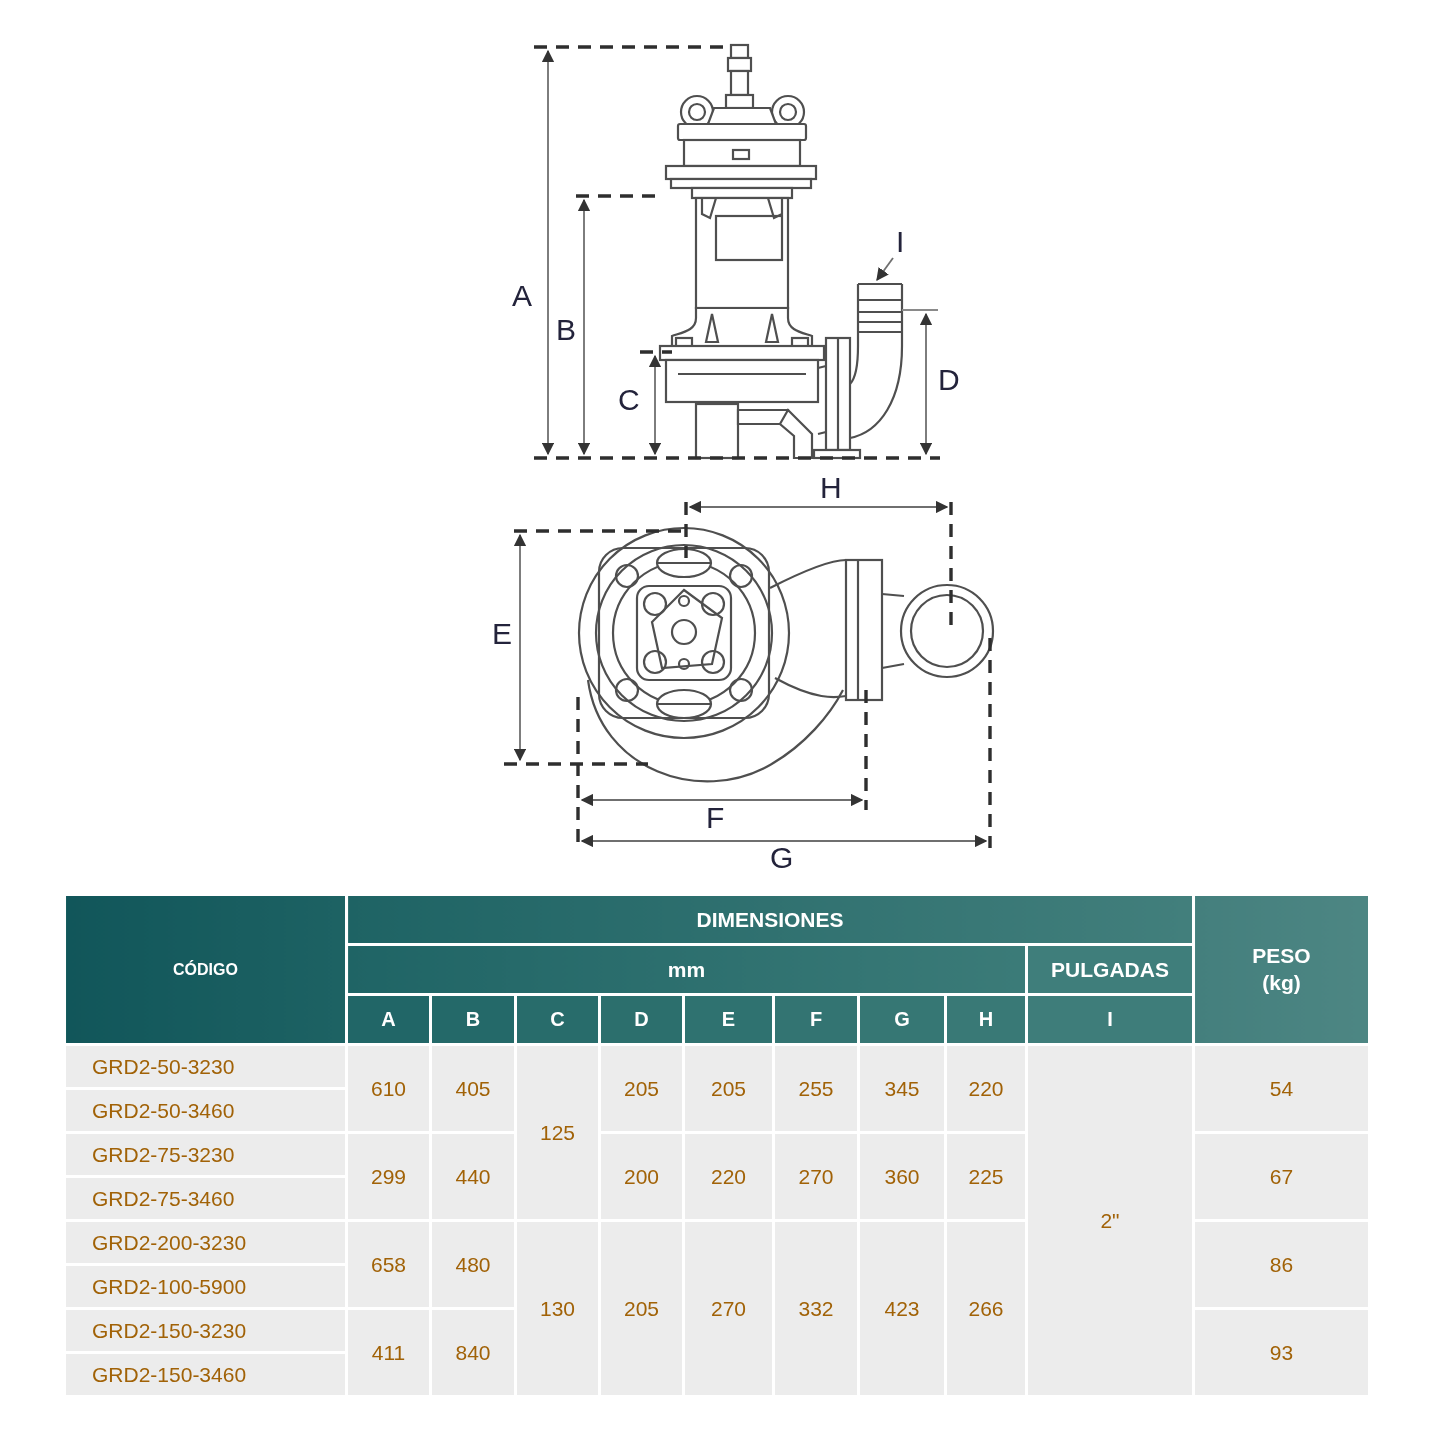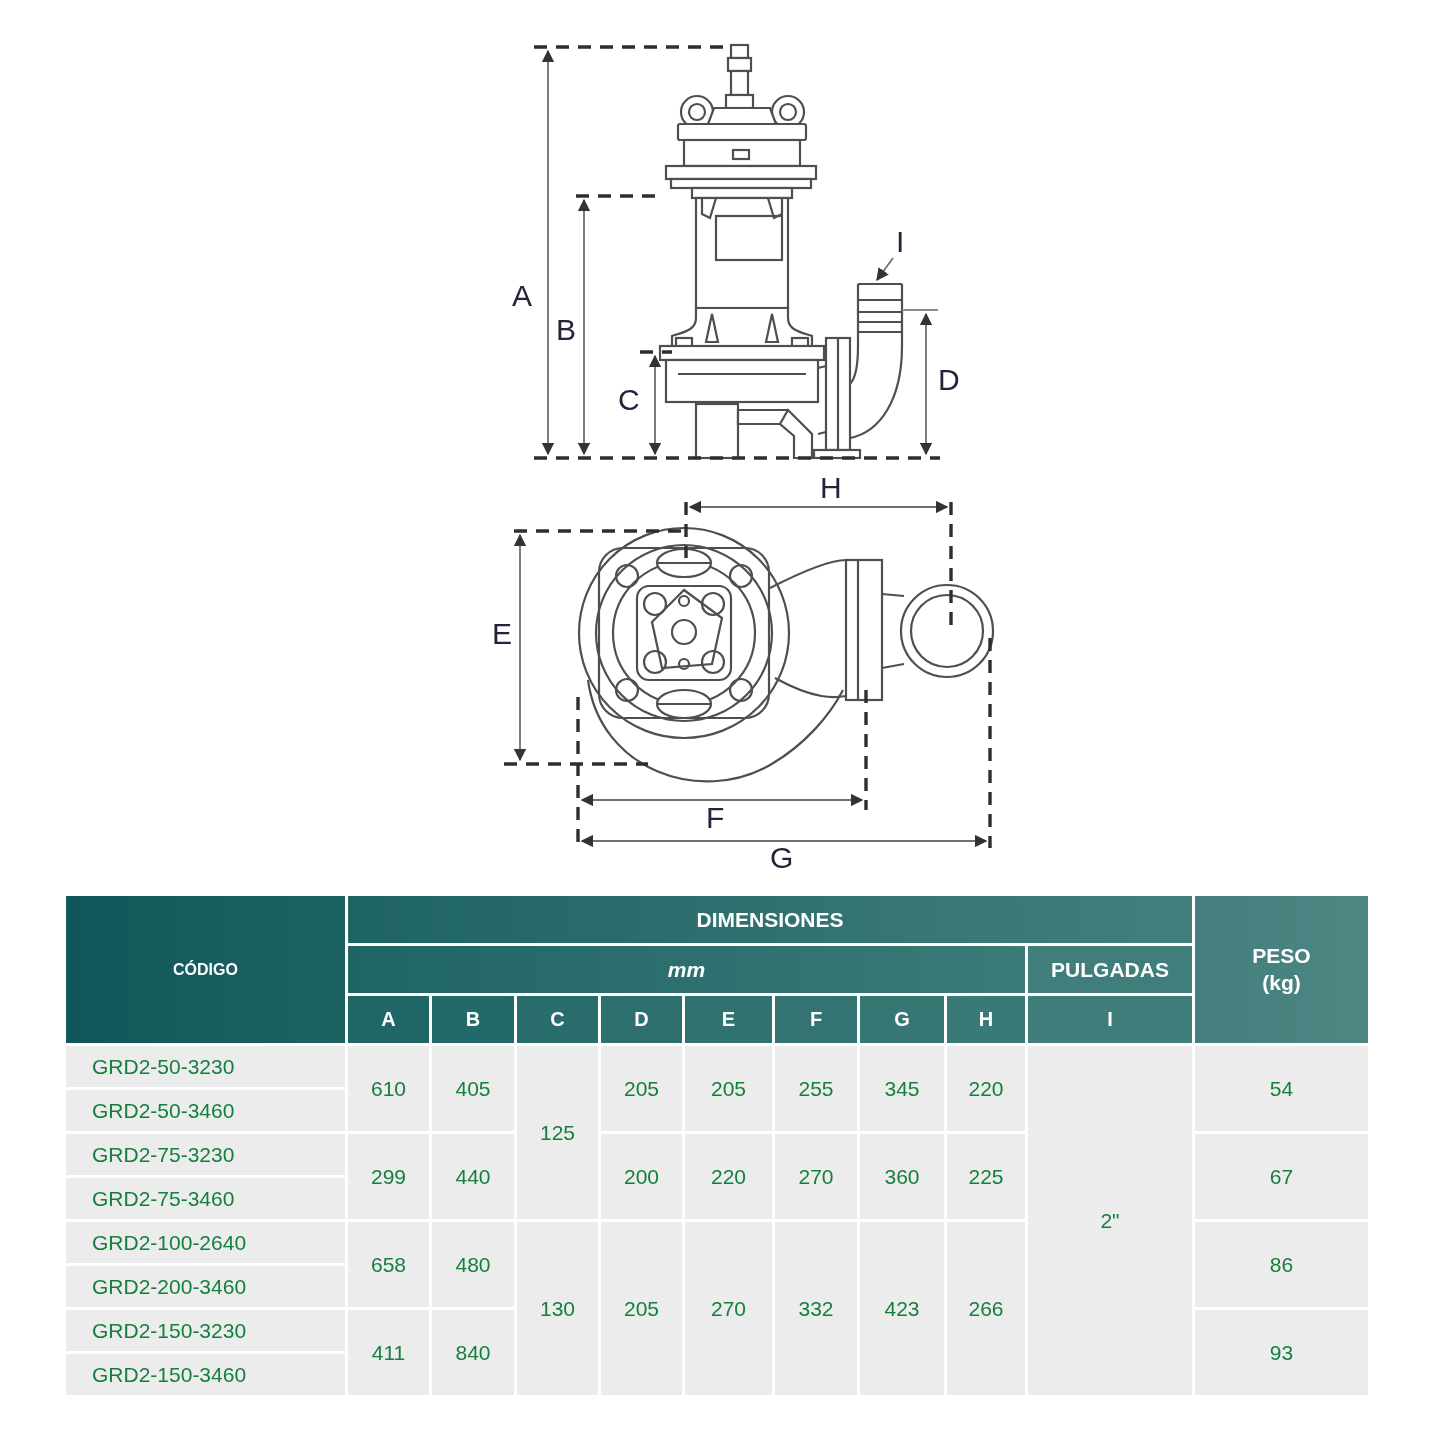--- a/index.html
+++ b/index.html
@@ -15,25 +15,25 @@
   .ref{stroke:#8a8a8a;stroke-width:1.8;fill:none;}
   .dlabel{fill:#23233b;font-size:30px;font-family:"Liberation Sans",sans-serif;}
 
   
   #table-wrap{position:absolute;left:63px;top:893px;}
   table{border-collapse:collapse;table-layout:fixed;width:1305px;}
   th,td{border:3px solid #fff;overflow:hidden;}
   thead th{color:#fff;font-weight:bold;font-size:21px;text-align:center;}
   thead tr{height:50px;}
   tbody tr{height:44px;}
-  tbody td{background:#ececec;color:#15803d;font-size:21px;text-align:center;}
+  tbody td{background:#ececec;color:#a16207;font-size:21px;text-align:center;}
   td.code{text-align:left;padding-left:26px;}
   th.h-codigo{background:linear-gradient(90deg,#11565a,#1d6263);font-size:16px;}
   th.h-dim{background:linear-gradient(90deg,#1e6364,#427f7c);}
-  th.h-mm{background:linear-gradient(90deg,#1f6465,#3b7b78);font-style:italic;}
+  th.h-mm{background:linear-gradient(90deg,#1f6465,#3b7b78);}
   th.h-pulg{background:#3f7e7b;margin-top:24px;}
   th.h-peso{background:linear-gradient(90deg,#447f7d,#4d8683);line-height:1.25;}
   th.h-let{font-size:20px;}
   th.l0{background:#216667;} th.l1{background:#246969;} th.l2{background:#286c6b;}
   th.l3{background:#2c6f6d;} th.l4{background:#2f7270;} th.l5{background:#337472;}
   th.l6{background:#367774;} th.l7{background:#397976;} th.l8{background:#3e7d7a;}
 </style>
 </head>
 <body>
 
@@ -235,33 +235,33 @@
           <td rowspan="2">220</td>
           <td rowspan="2">270</td>
           <td rowspan="2">360</td>
           <td rowspan="2">225</td>
           <td rowspan="2">67</td>
         </tr>
         <tr>
           <td class="code">GRD2-75-3460</td>
         </tr>
         <tr>
-          <td class="code">GRD2-100-2640</td>
+          <td class="code">GRD2-200-3230</td>
           <td rowspan="2">658</td>
           <td rowspan="2">480</td>
           <td rowspan="4">130</td>
           <td rowspan="4">205</td>
           <td rowspan="4">270</td>
           <td rowspan="4">332</td>
           <td rowspan="4">423</td>
           <td rowspan="4">266</td>
           <td rowspan="2">86</td>
         </tr>
         <tr>
-          <td class="code">GRD2-200-3460</td>
+          <td class="code">GRD2-100-5900</td>
         </tr>
         <tr>
           <td class="code">GRD2-150-3230</td>
           <td rowspan="2">411</td>
           <td rowspan="2">840</td>
           <td rowspan="2">93</td>
         </tr>
         <tr>
           <td class="code">GRD2-150-3460</td>
         </tr>

